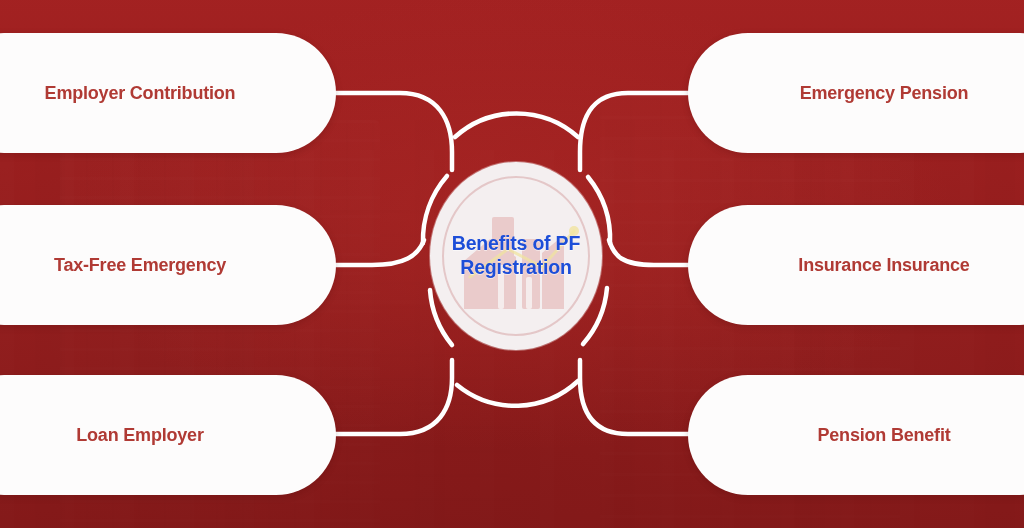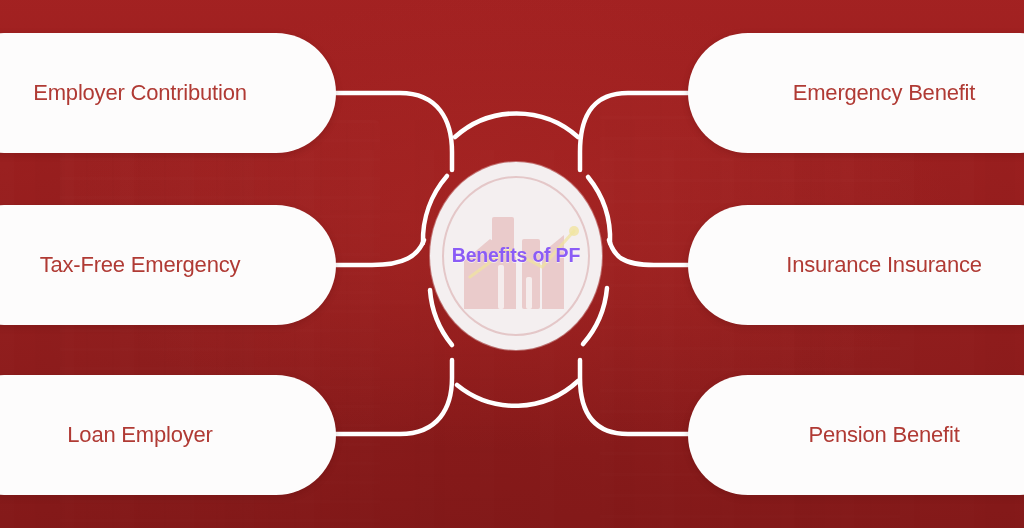--- a/index.html
+++ b/index.html
@@ -131,43 +131,43 @@
     top: 50%;
     transform: translate(-50%,-50%);
     width: 140px;
     height: 130px;
     opacity: 0.95;
   }
   .hub-label {
     position: relative;
     z-index: 3;
     text-align: center;
-    color: #8b5cf6;
+    color: #1d4ed8;
     font-weight: 700;
     font-size: 19.5px;
     line-height: 1.22;
     letter-spacing: -0.2px;
     padding: 0 8px;
     text-shadow: 0 1px 0 rgba(255,255,255,0.55);
   }
 
   
   .pill {
     position: absolute;
     background: #fdfcfc;
     border-radius: 90px;
     display: flex;
     align-items: center;
     justify-content: center;
     box-shadow: 0 2px 7px rgba(70,10,10,0.20);
   }
   .pill-label {
     color: #b03a34;
-    font-weight: 400;
-    font-size: 22px;
+    font-weight: 700;
+    font-size: 18px;
     letter-spacing: -0.2px;
     white-space: nowrap;
   }
 
   
   .pill-left   { left: -56px;  width: 392px; }
   .pill-right  { right: -56px; width: 392px; }
 
   .row-top     { top: 33px;  height: 120px; }
   .row-mid     { top: 205px; height: 120px; }
@@ -219,35 +219,36 @@
       </g>
       <g fill="#f7f1f1" opacity="0.9">
         <rect x="52" y="74" width="6" height="44" rx="2"></rect>
         <rect x="80" y="86" width="6" height="32" rx="2"></rect>
       </g>
       <path d="M24 86 L62 58 L96 76 L128 40" stroke="#f0e39b" stroke-width="3" fill="none" opacity="0.75" stroke-linecap="round" stroke-linejoin="round"></path>
       <circle cx="128" cy="40" r="5" fill="#f0e39b" opacity="0.8"></circle>
     </svg>
     <div class="hub-label">
       <span>Benefits of PF</span><br>
+      <span>Registration</span>
     </div>
   </div>
 
   <div class="pill pill-left row-top">
     <span class="pill-label">Employer Contribution</span>
   </div>
   <div class="pill pill-left row-mid">
     <span class="pill-label">Tax-Free Emergency</span>
   </div>
   <div class="pill pill-left row-bot">
     <span class="pill-label">Loan Employer</span>
   </div>
 
   <div class="pill pill-right row-top">
-    <span class="pill-label">Emergency Benefit</span>
+    <span class="pill-label">Emergency Pension</span>
   </div>
   <div class="pill pill-right row-mid">
     <span class="pill-label">Insurance Insurance</span>
   </div>
   <div class="pill pill-right row-bot">
     <span class="pill-label">Pension Benefit</span>
   </div>
 
 </div>
 

